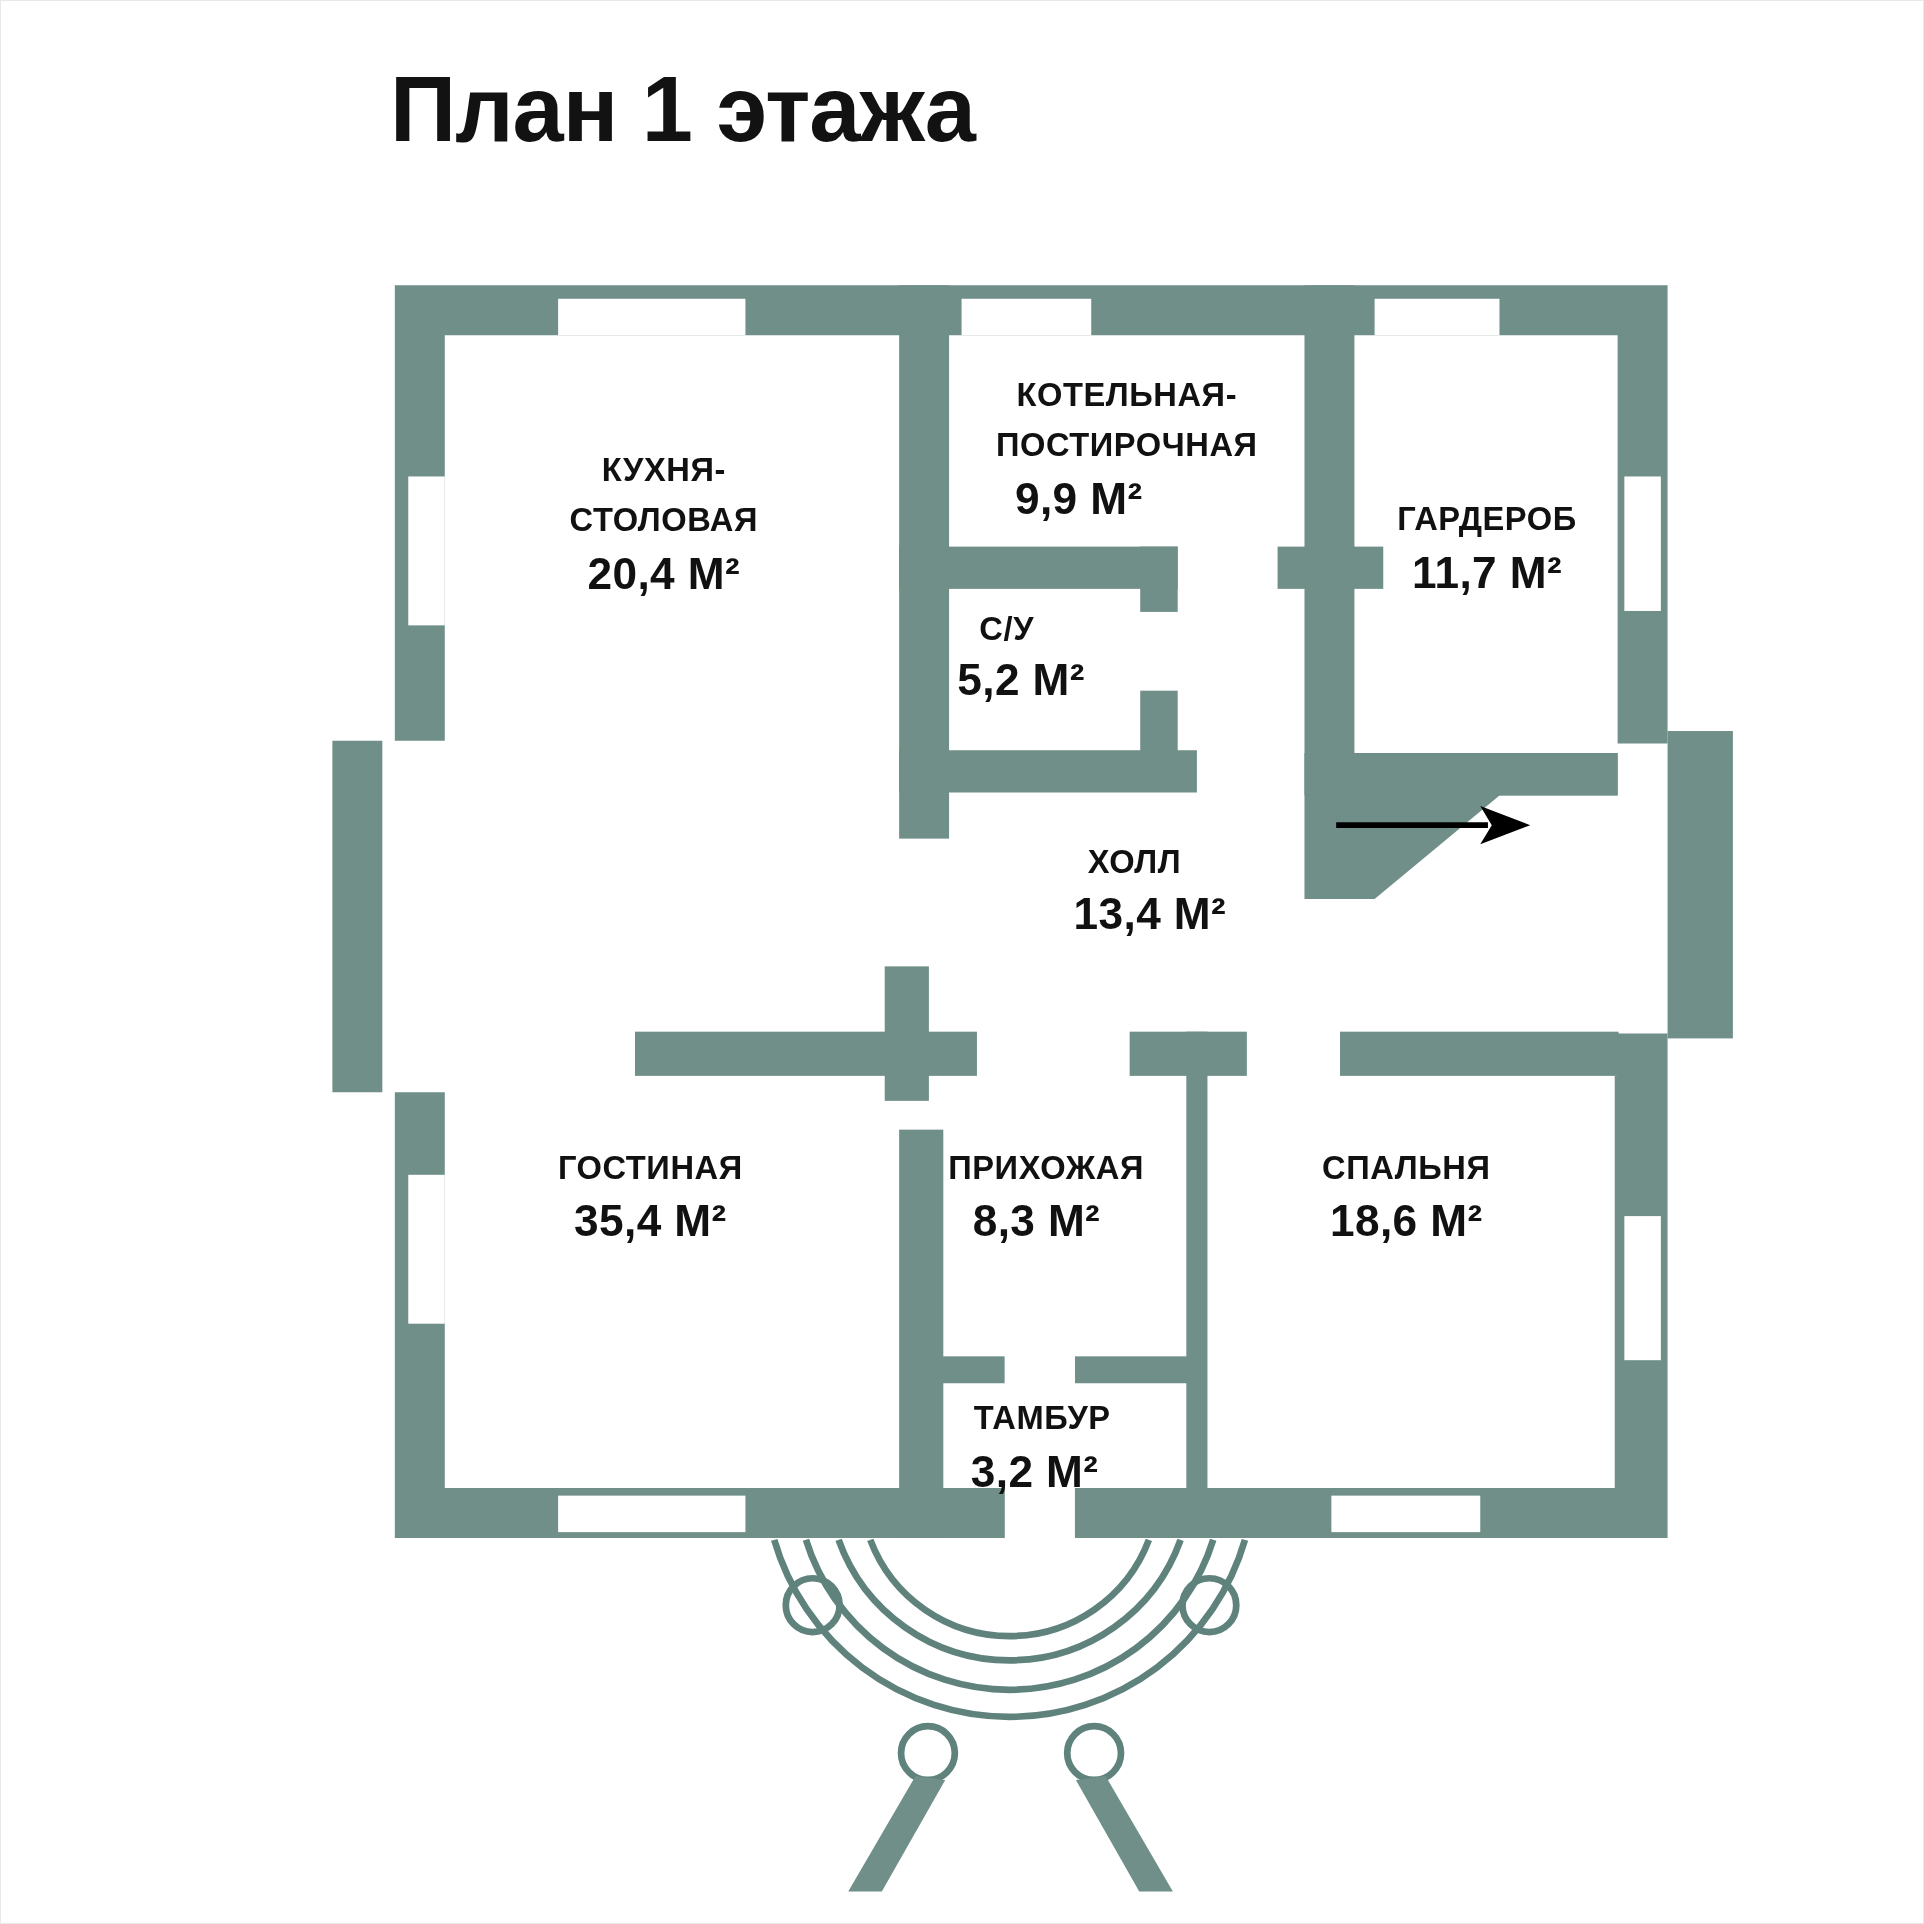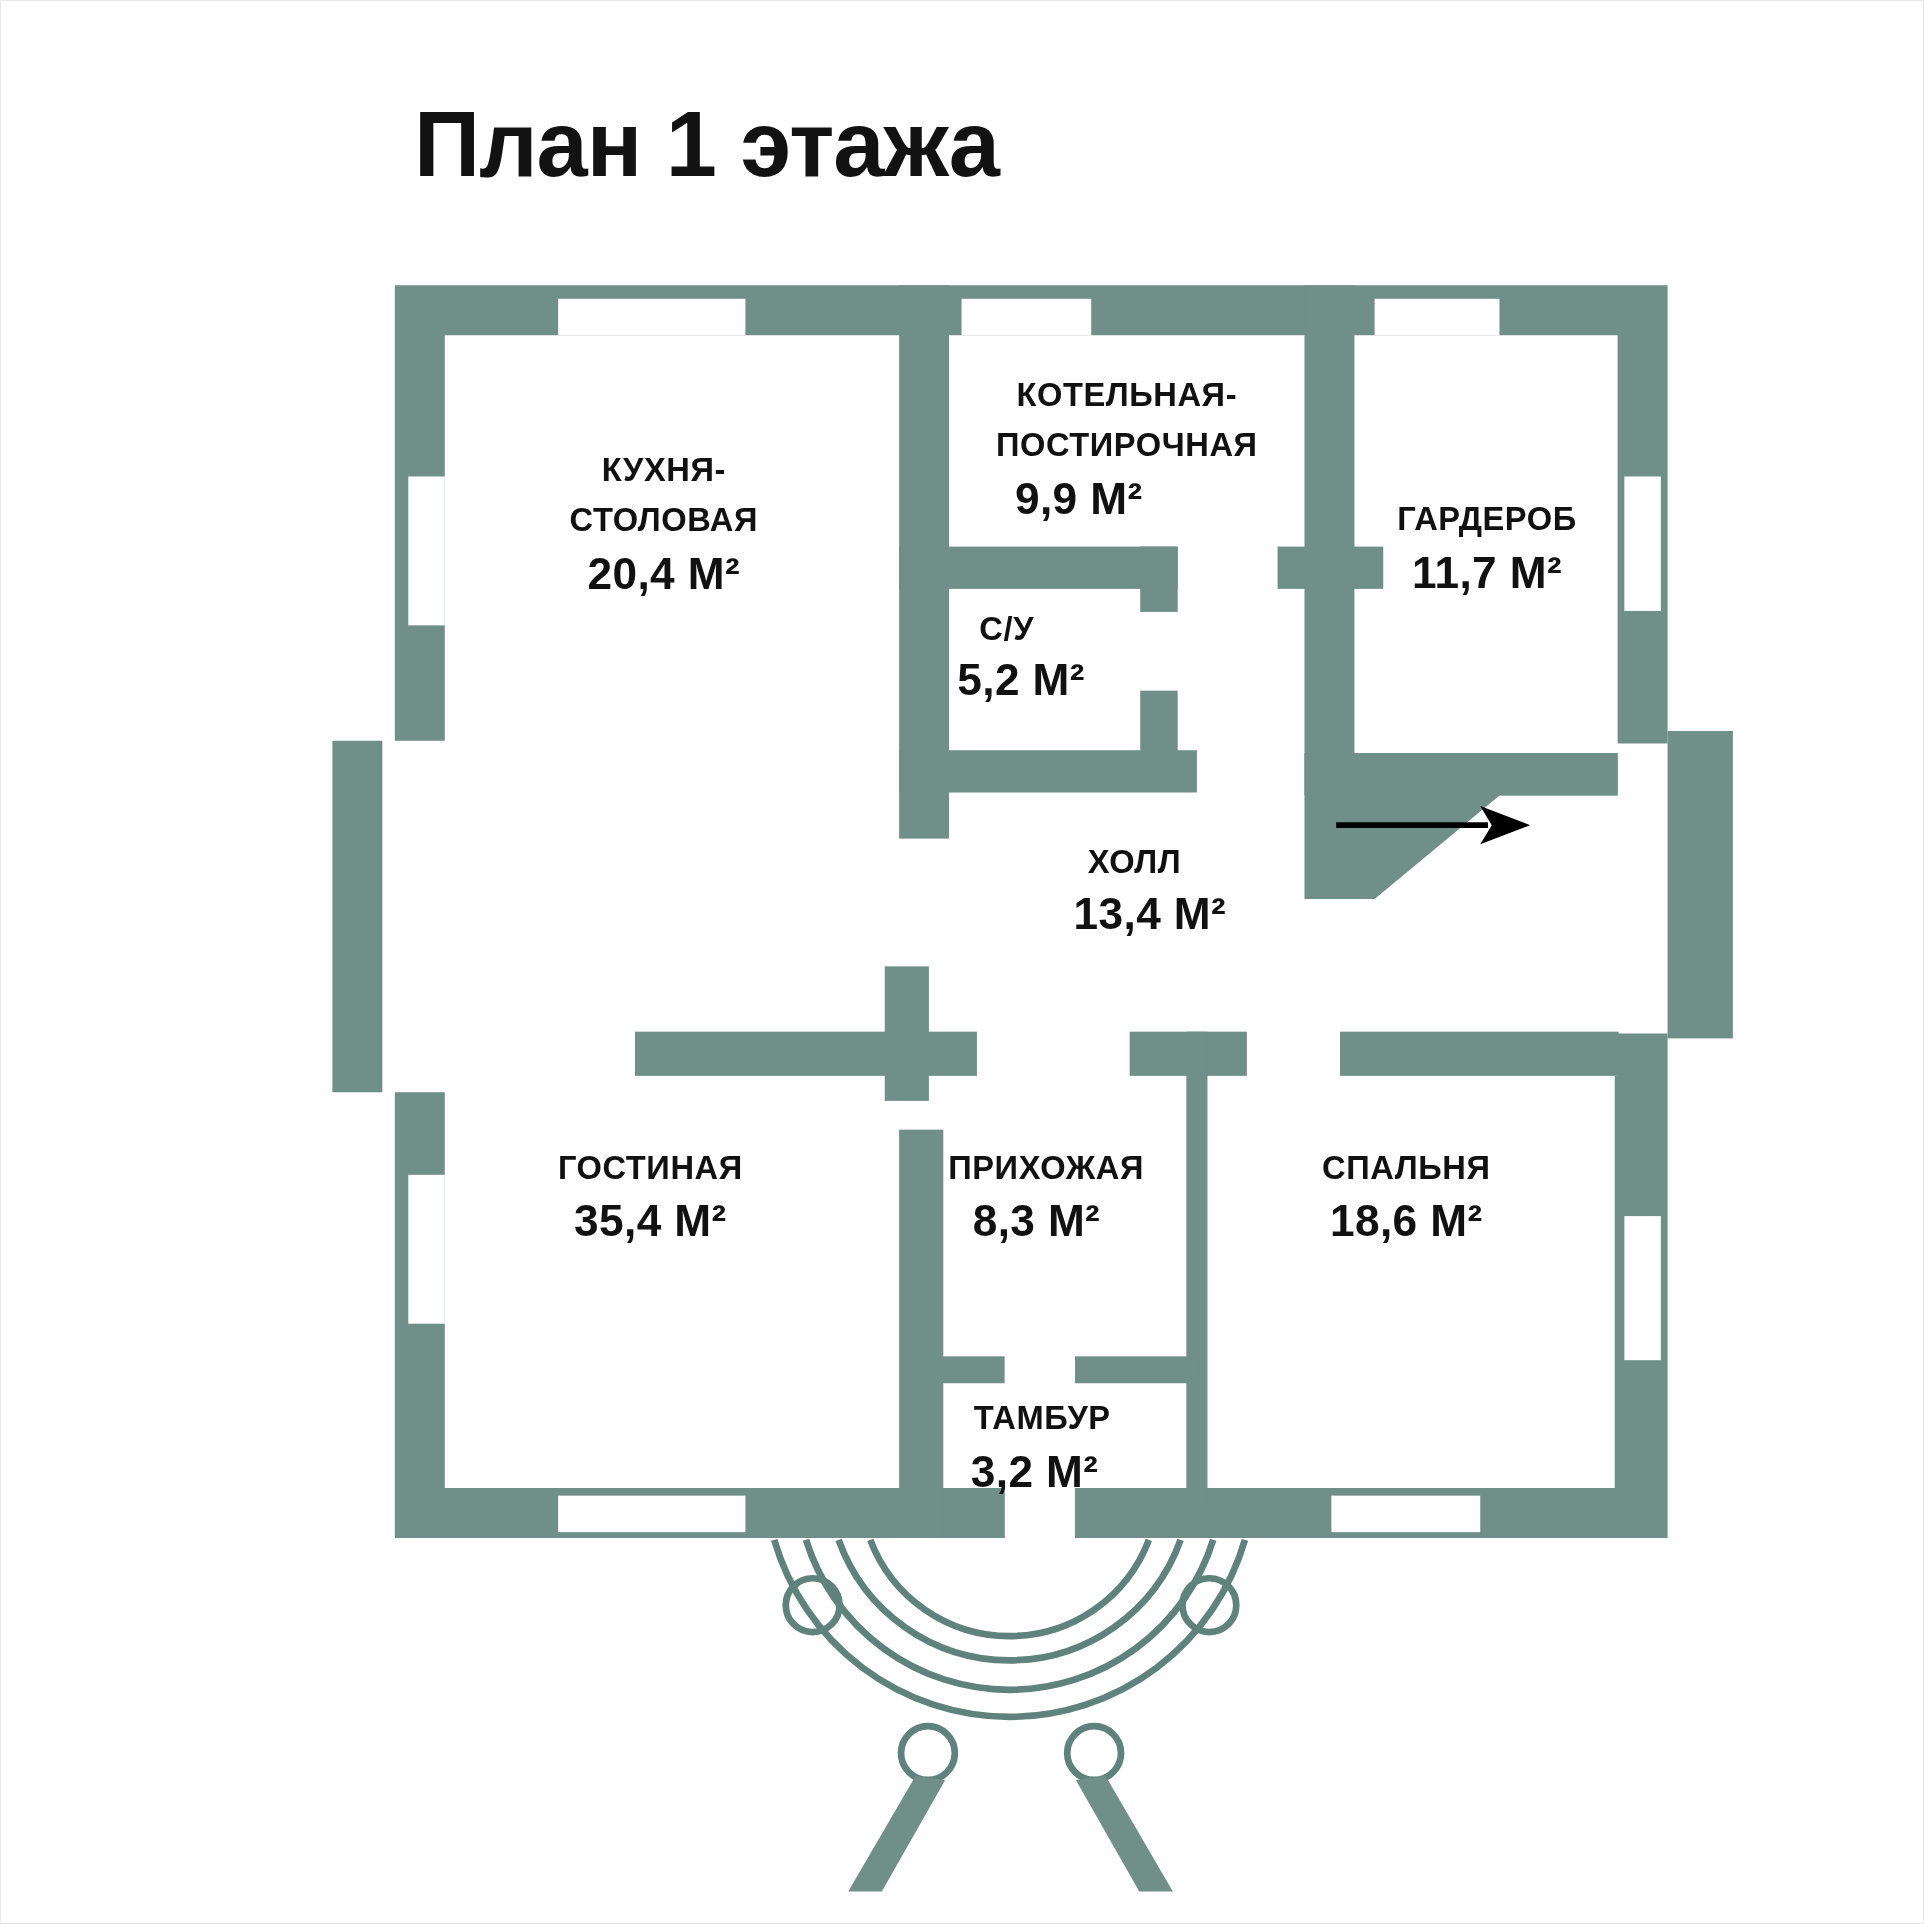--- a/index.html
+++ b/index.html
@@ -11,28 +11,27 @@
   }
   #page{
     position:relative;
     width:1924px;height:1924px;
     background:#ffffff;
     box-sizing:border-box;
     border:1px solid #e8e8e8;
   }
   #plan-title{
     position:absolute;
-    left:389px;top:97px;
+    left:389px;top:62px;
     font-size:92px;
     font-weight:700;
     letter-spacing:-1px;
     color:#121212;
     white-space:nowrap;
     line-height:1;
-    margin-left:24px;
   }
   #floorplan-svg{
     position:absolute;
     left:0;top:0;
     width:1924px;height:1924px;
     display:block;
   }
   .rm-label{
     font-family:"Liberation Sans","DejaVu Sans",sans-serif;
     font-weight:700;

